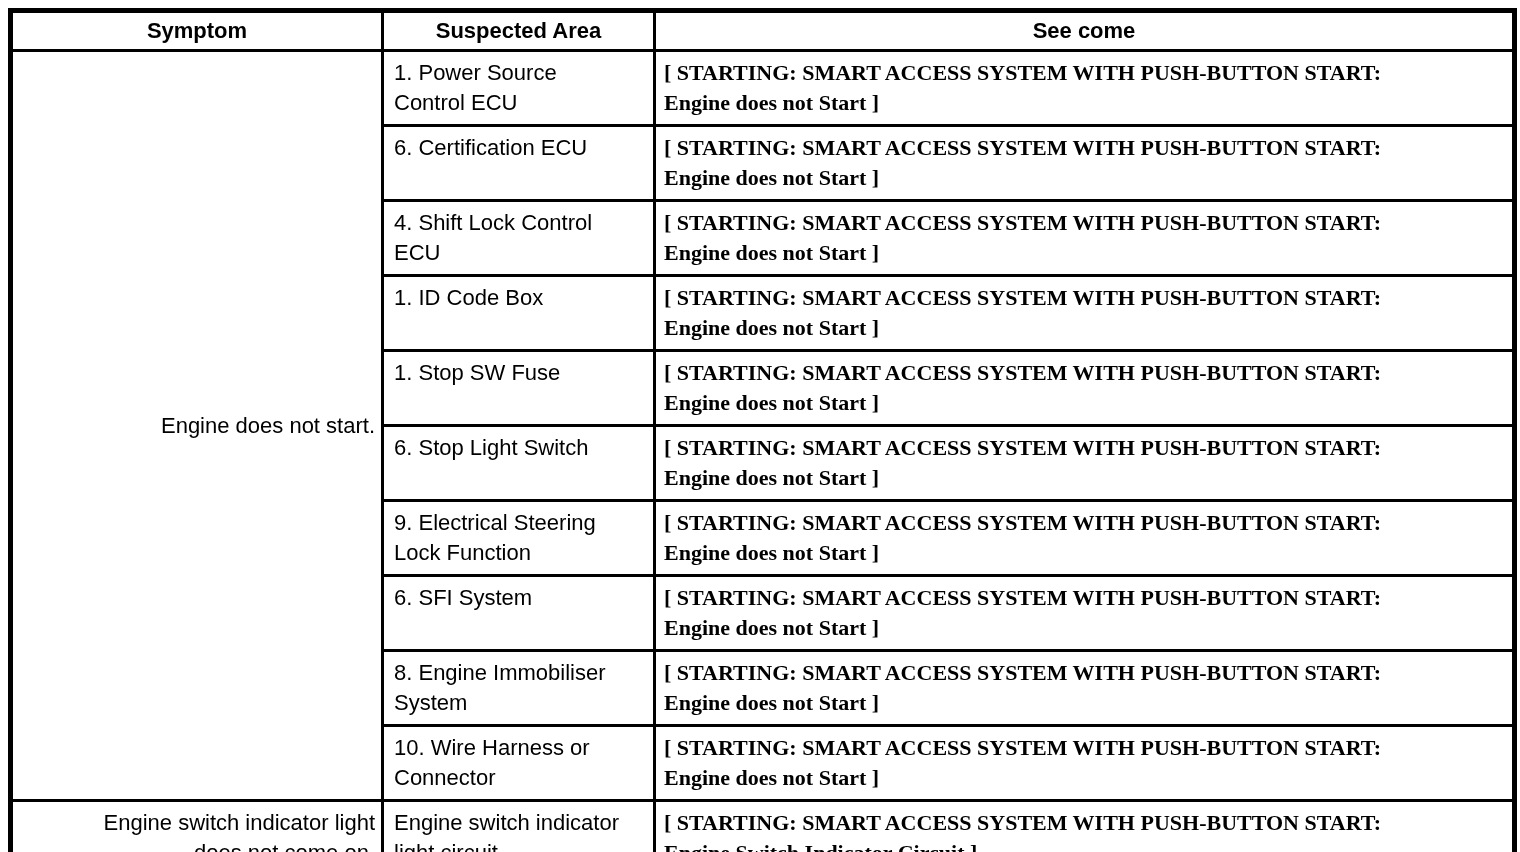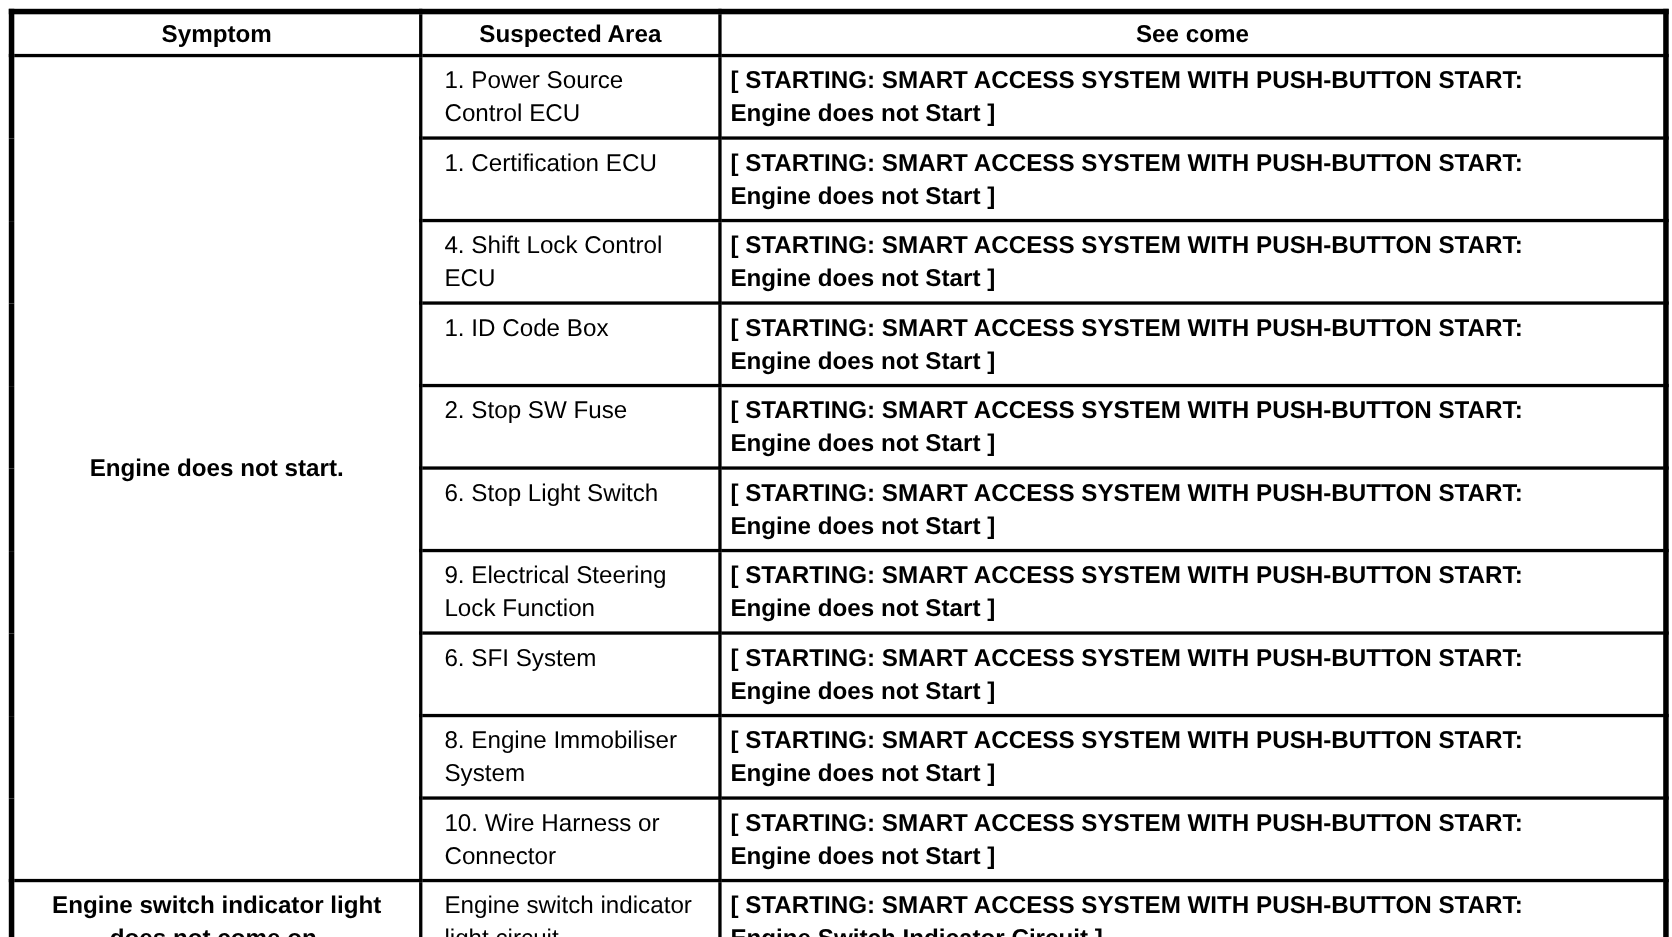--- a/index.html
+++ b/index.html
@@ -37,41 +37,42 @@
     font-weight: bold;
     text-align: center;
     vertical-align: middle;
     border-bottom: 5px solid #000000;
     padding: 2px 4px;
   }
   tbody tr { height: 72px; }
   tbody tr.row-last { height: 76px; }
   td.symptom-cell {
     vertical-align: middle;
-    text-align: center;
+    text-align: right;
     padding: 4px 6px;
     white-space: pre-line;
-    font-weight: bold;
+    font-weight: normal;
   }
   td.area-cell {
     vertical-align: top;
     text-align: left;
-    padding: 6px 20px;
+    padding: 6px 10px;
     white-space: pre-line;
     font-weight: normal;
   }
   td.page-cell {
     vertical-align: top;
     text-align: left;
     padding: 6px 8px;
     font-weight: bold;
   }
   td.page-cell .page-ref {
     white-space: pre-line;
     display: block;
+    font-family: Liberation Serif, serif;
   }
   col.c-symptom { width: 372px; }
   col.c-area    { width: 272px; }
   col.c-page    { width: 860px; }
 </style>
 </head>
 <body>
 
 <div class="doc-wrap">
   <table class="symptom-table">
@@ -91,21 +92,21 @@
       <tr>
         <td class="symptom-cell" rowspan="10">Engine does not start.</td>
         <td class="area-cell">1. Power Source
 Control ECU</td>
         <td class="page-cell">
             <span class="page-ref">[ STARTING: SMART ACCESS SYSTEM WITH PUSH-BUTTON START:
 Engine does not Start ]</span>
           </td>
       </tr>
       <tr>
-        <td class="area-cell">1. Certification ECU</td>
+        <td class="area-cell">6. Certification ECU</td>
         <td class="page-cell">
             <span class="page-ref">[ STARTING: SMART ACCESS SYSTEM WITH PUSH-BUTTON START:
 Engine does not Start ]</span>
           </td>
       </tr>
       <tr>
         <td class="area-cell">4. Shift Lock Control
 ECU</td>
         <td class="page-cell">
             <span class="page-ref">[ STARTING: SMART ACCESS SYSTEM WITH PUSH-BUTTON START:
@@ -113,21 +114,21 @@
           </td>
       </tr>
       <tr>
         <td class="area-cell">1. ID Code Box</td>
         <td class="page-cell">
             <span class="page-ref">[ STARTING: SMART ACCESS SYSTEM WITH PUSH-BUTTON START:
 Engine does not Start ]</span>
           </td>
       </tr>
       <tr>
-        <td class="area-cell">2. Stop SW Fuse</td>
+        <td class="area-cell">1. Stop SW Fuse</td>
         <td class="page-cell">
             <span class="page-ref">[ STARTING: SMART ACCESS SYSTEM WITH PUSH-BUTTON START:
 Engine does not Start ]</span>
           </td>
       </tr>
       <tr>
         <td class="area-cell">6. Stop Light Switch</td>
         <td class="page-cell">
             <span class="page-ref">[ STARTING: SMART ACCESS SYSTEM WITH PUSH-BUTTON START:
 Engine does not Start ]</span>

